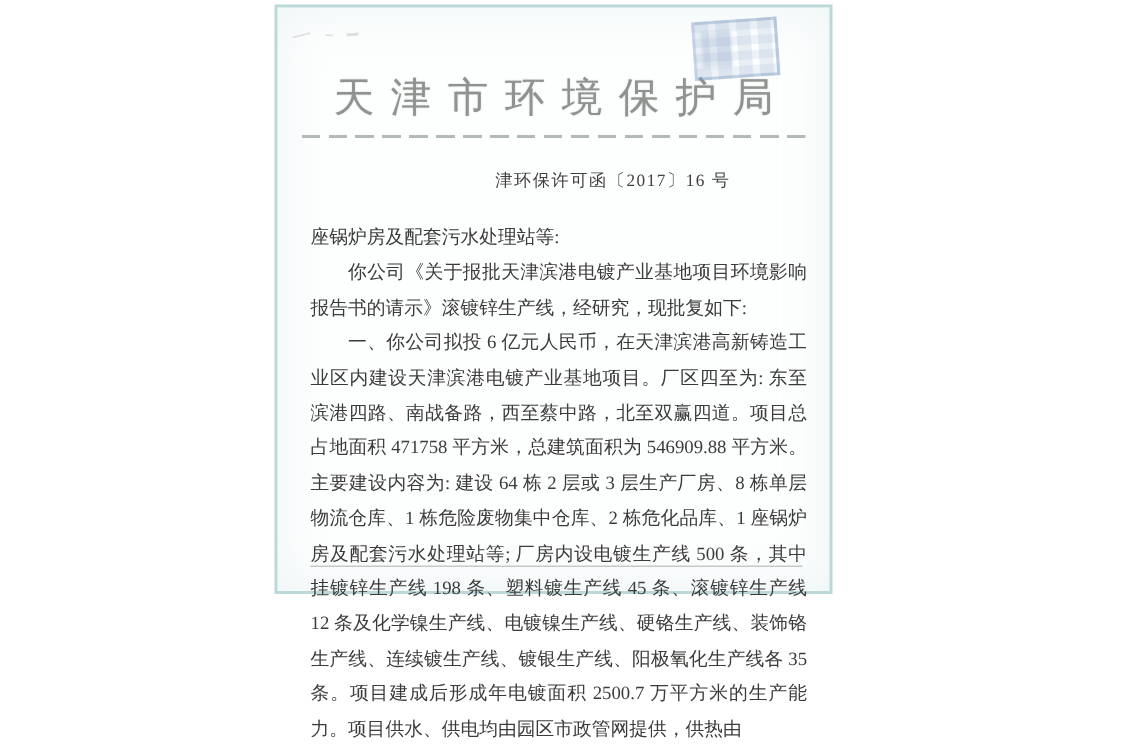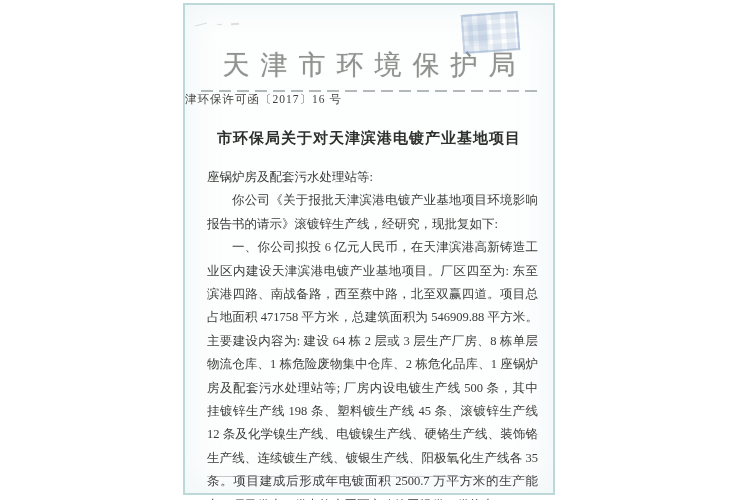--- a/index.html
+++ b/index.html
@@ -2,21 +2,21 @@
 <html><head>
 <meta charset="utf-8">
 <style>
   * { margin:0; padding:0; box-sizing:border-box; }
   html,body { background:#ffffff; }
   .canvas{
     position:relative; width:750px; height:500px; background:#ffffff; overflow:hidden;
     font-family:"Liberation Serif","DejaVu Serif",serif;
   }
   .paper{
-    position:absolute; left:183px; top:3px; width:372px; height:492px;
+    position:absolute; left:183px; top:3px; width:372px; height:393px;
     background:#fdfefe;
     border:2px solid #bcd8d9;
     box-shadow: inset 0 0 34px rgba(198,219,221,0.28);
   }
   
   .pencil{ position:absolute; left:10px; top:6px; width:60px; height:10px; opacity:.45; }
   .pencil i{ display:inline-block; border-top:1px solid #b7bcb6; }
   .pencil i.s1{ width:12px; transform:rotate(-14deg); }
   .pencil i.s2{ width:5px; margin-left:10px; transform:rotate(8deg); }
   .pencil i.s3{ width:8px; margin-left:9px; transform:rotate(-5deg); border-top-width:2px;}
@@ -37,21 +37,21 @@
     margin-top:42px; text-align:center;
     font-size:27px; font-weight:500; letter-spacing:11px; padding-left:11px;
     color:#8f928e; text-shadow:0 0 1px rgba(143,146,142,0.55);
     white-space:nowrap;
   }
   .head-rule{
     margin:7px auto 0; width:336px; height:2px; opacity:.75;
     background:repeating-linear-gradient(90deg,#98a2a4 0 12px, rgba(152,162,164,0) 12px 18px);
   }
   .doc-number{
-    margin-top:0; padding-right:66px;
+    margin-top:21px; text-align:right; padding-right:66px;
     font-size:11.5px; color:#403f3d; letter-spacing:1px;
   }
   .title{
     margin-top:19px; text-align:center;
     font-size:15px; font-weight:bold; line-height:25px; color:#2f2f2d;
     letter-spacing:1px;
   }
   .body{
     margin-top:15px; padding:0 15px 0 22px;
     font-size:12.5px; line-height:23.4px; color:#3b3b39;
@@ -77,21 +77,20 @@
       <span class="blot"></span>
     </div>
 
     <div class="letterhead">天津市环境保护局</div>
 
     <div class="head-rule"></div>
 
     <div class="doc-number">津环保许可函〔2017〕16 号</div>
 
     <div class="title">
-      <div>市环保局关于对天津滨港电镀产业基地项目</div>
     </div>
 
     <div class="body">
       <div>座锅炉房及配套污水处理站等:</div>
       <p>你公司《关于报批天津滨港电镀产业基地项目环境影响报告书的请示》滚镀锌生产线，经研究，现批复如下:</p>
       <p>一、你公司拟投 6 亿元人民币，在天津滨港高新铸造工业区内建设天津滨港电镀产业基地项目。厂区四至为: 东至滨港四路、南战备路，西至蔡中路，北至双赢四道。项目总占地面积 471758 平方米，总建筑面积为 546909.88 平方米。主要建设内容为: 建设 64 栋 2 层或 3 层生产厂房、8 栋单层物流仓库、1 栋危险废物集中仓库、2 栋危化品库、1 座锅炉房及配套污水处理站等; 厂房内设电镀生产线 500 条，其中挂镀锌生产线 198 条、塑料镀生产线 45 条、滚镀锌生产线 12 条及化学镍生产线、电镀镍生产线、硬铬生产线、装饰铬生产线、连续镀生产线、镀银生产线、阳极氧化生产线各 35 条。项目建成后形成年电镀面积 2500.7 万平方米的生产能力。项目供水、供电均由园区市政管网提供，供热由</p>
     </div>
 
     <div class="foot-rule"></div>
   </div>

